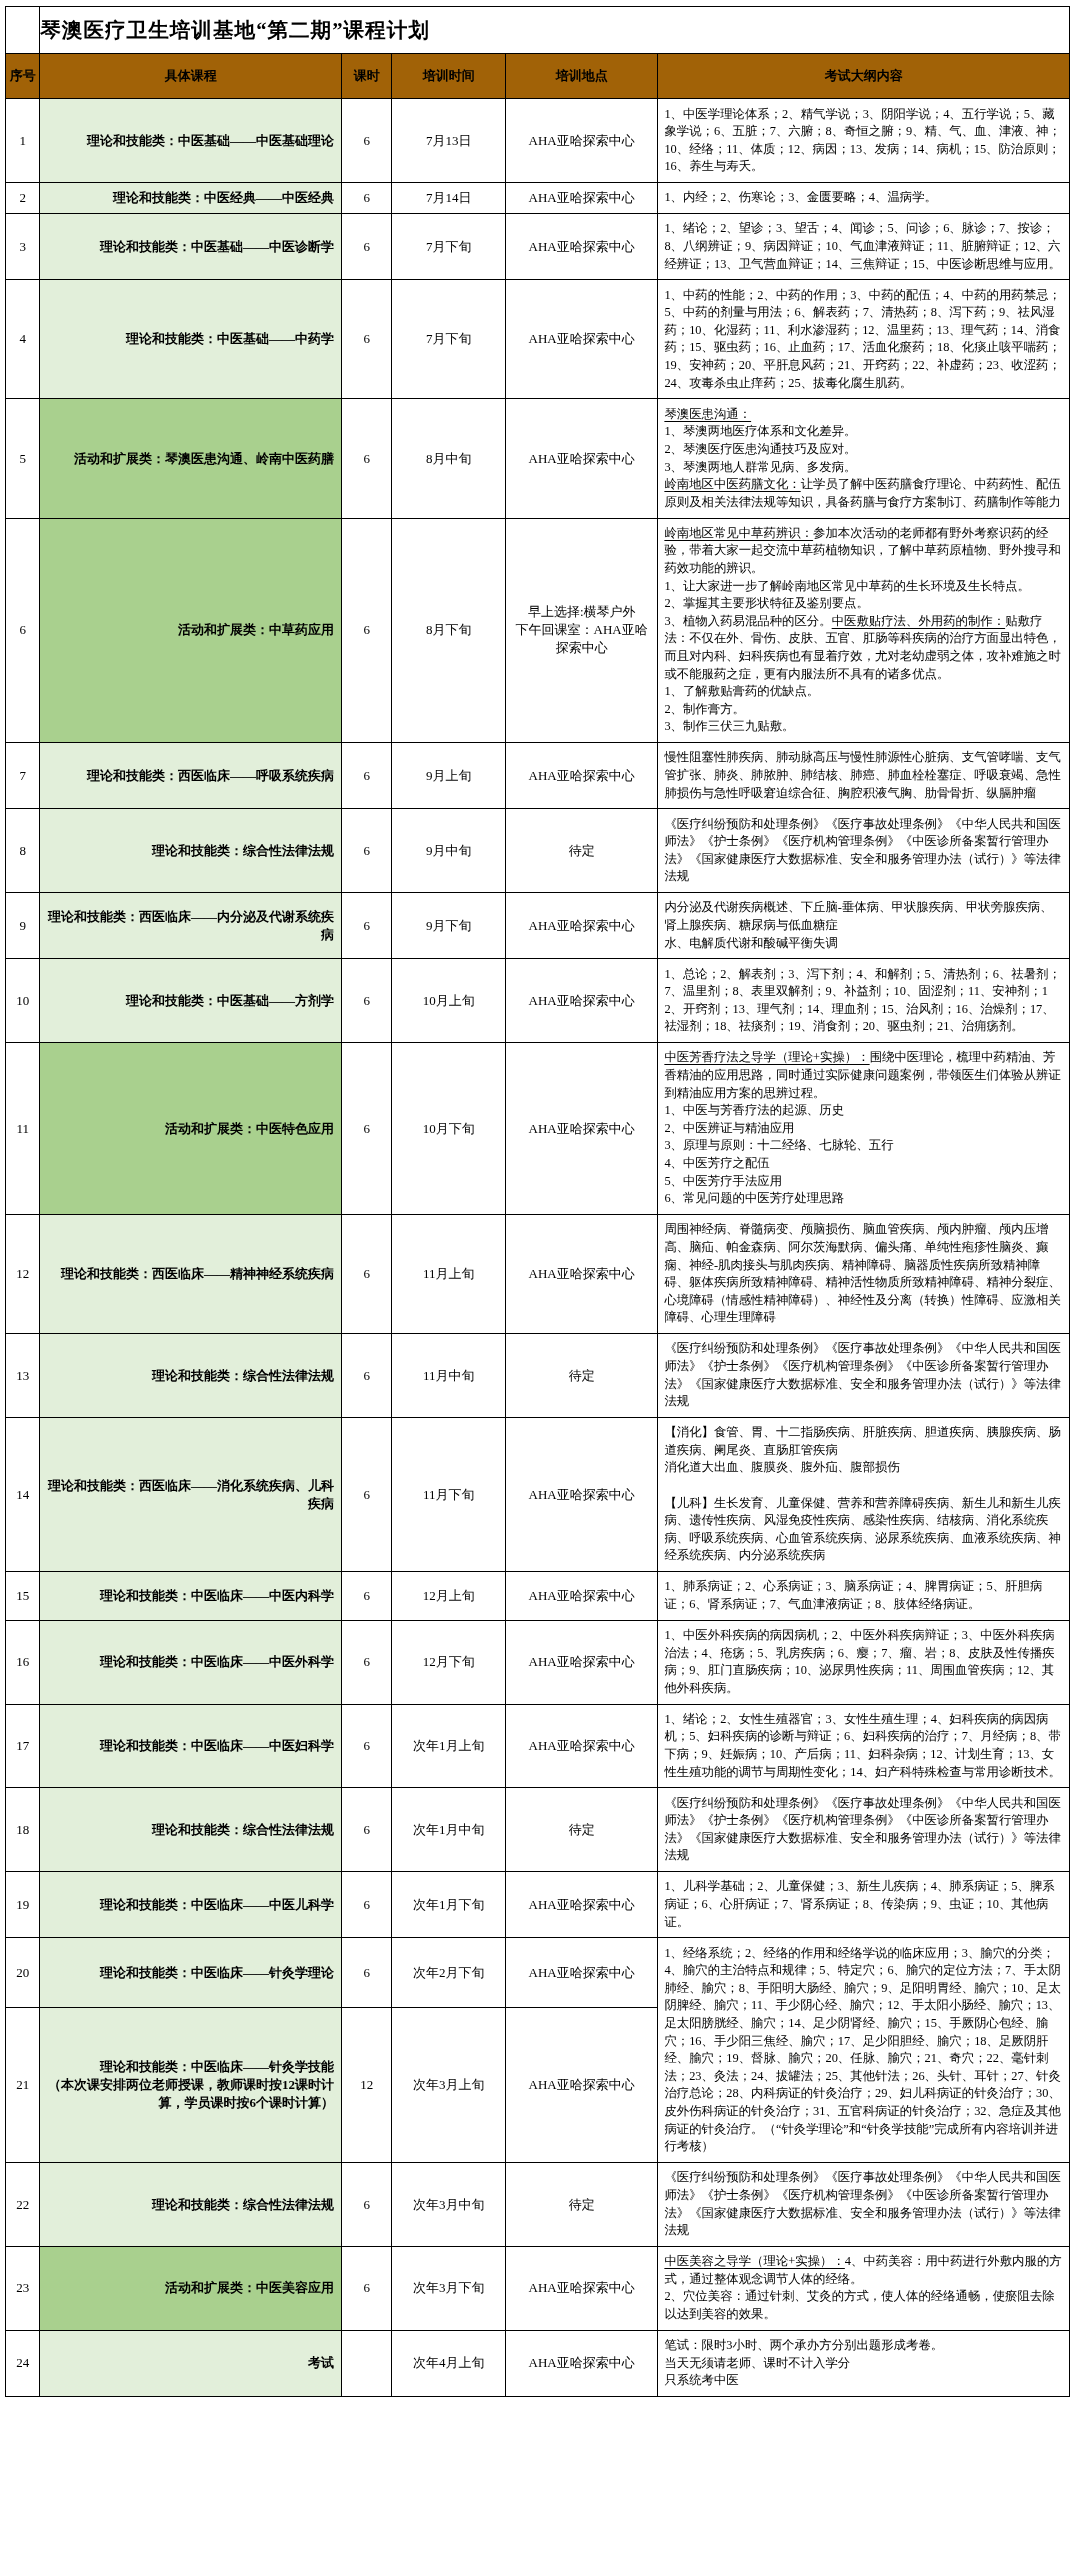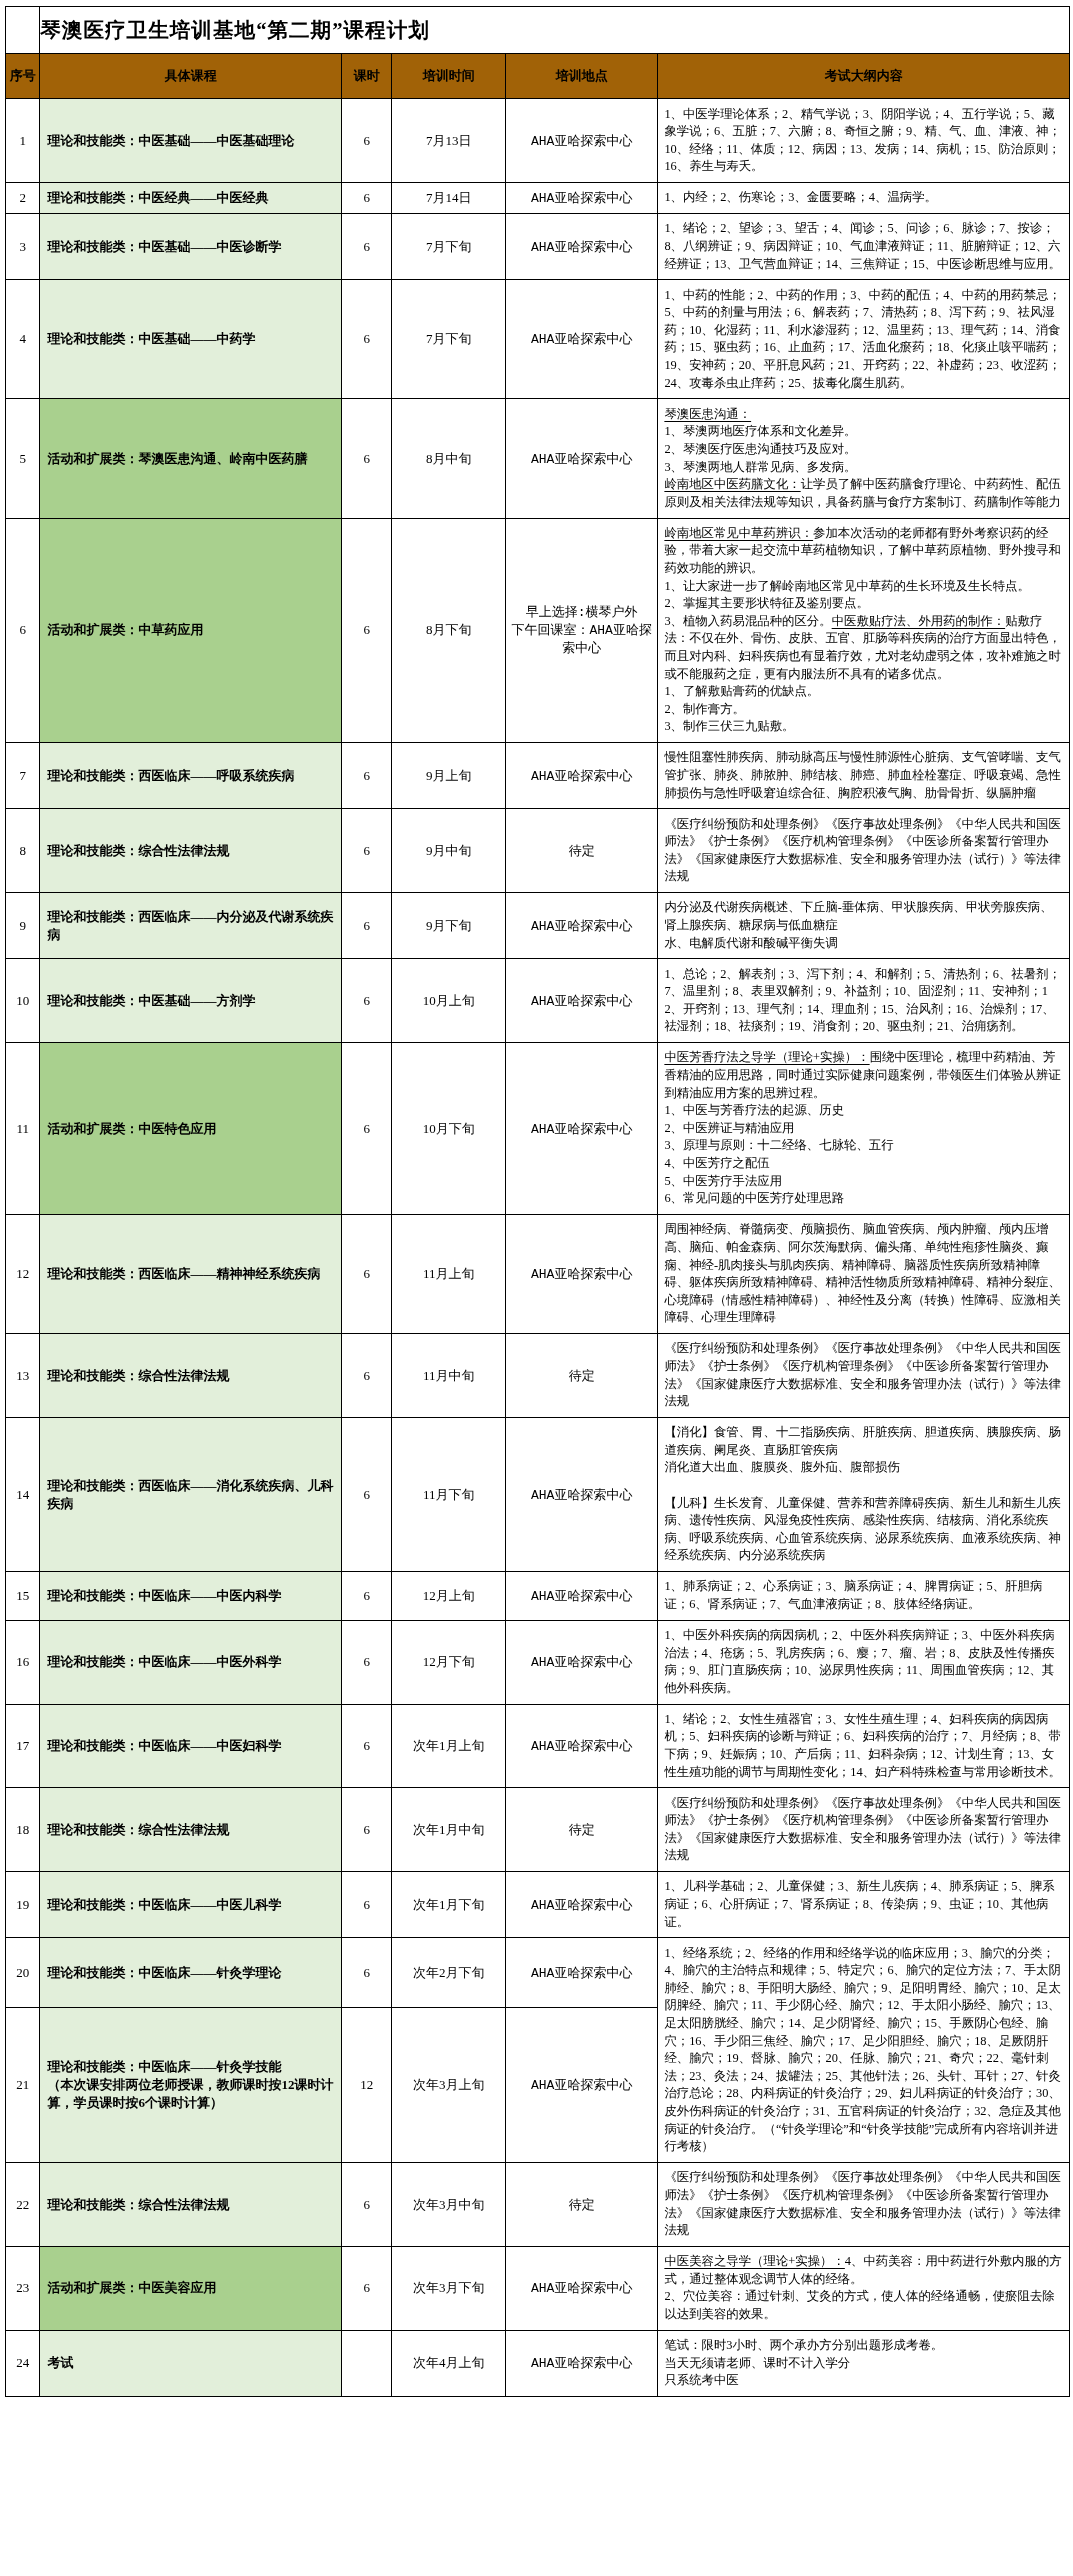--- a/index.html
+++ b/index.html
@@ -42,29 +42,29 @@
     text-align:center;
     padding:13.4px 3.1px;
     background:#a16207;
   }
   td.no,td.hours,td.time,td.loc{
     text-align:center;
     font-size:13px;
     padding:4.1px 3.1px;
   }
   td.course{
-    text-align:left;
+    text-align:right;
     font-size:13px;
     font-weight:bold;
     padding:5.2px 7.2px;
     white-space:pre-wrap;
   }
   td.course.light{background:var(--light-green,#e2efda);}
   td.course.dark{background:var(--dark-green,#a9d08e);}
-  td.loc{white-space:pre-wrap;font-family:Liberation Mono, monospace;}
+  td.loc{white-space:pre-wrap;}
   td.content{
     text-align:left;
     font-size:12.4px;
     line-height:1.42;
     padding:6.2px 6.2px;
     white-space:pre-wrap;
   }
   td.content .u{
     text-decoration:underline;
     text-underline-offset:2.6px;

